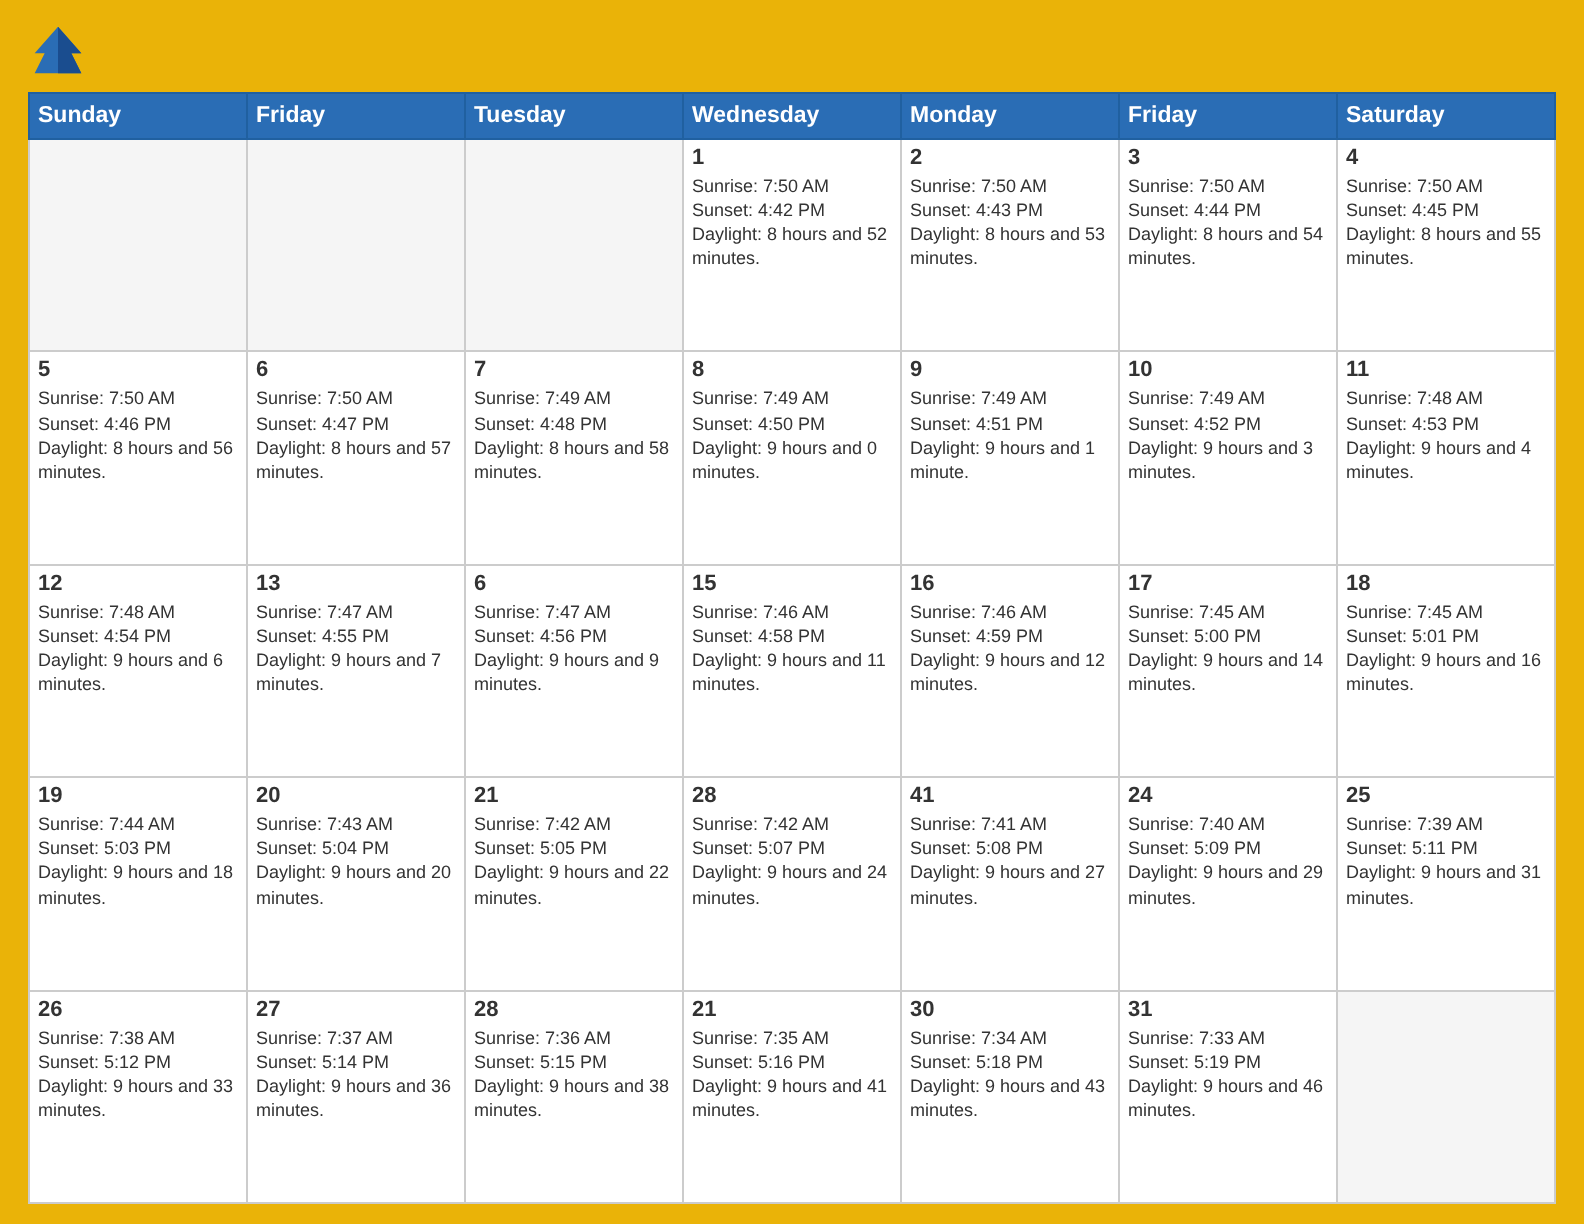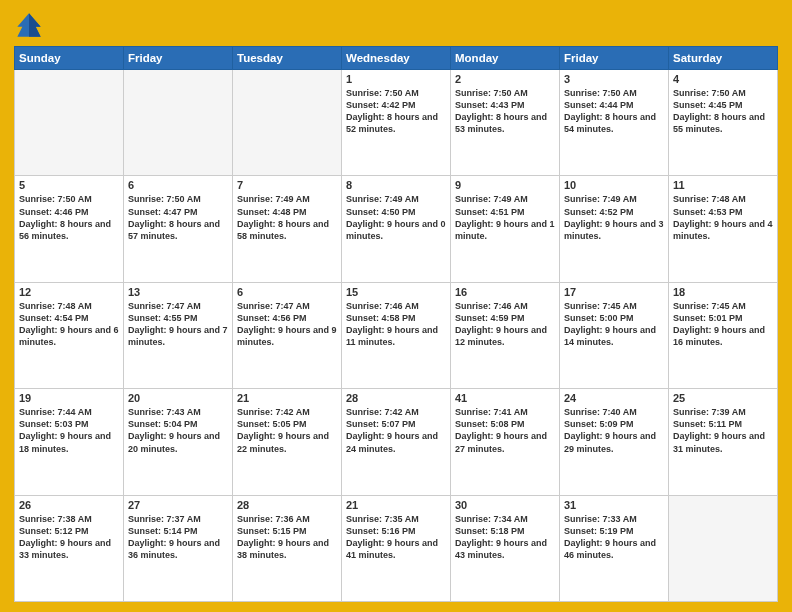--- a/index.html
+++ b/index.html
@@ -87,21 +87,20 @@
     .day-num {
       font-size: 11px;
       font-weight: bold;
       display: block;
       margin-bottom: 2px;
     }
     .day-info {
       font-size: 9px;
       line-height: 1.35;
       color: #333;
-      font-weight: bold;
     }
   </style>
 </head>
 <body>
 
 <div class="page">
   <div class="header">
     <div class="logo">
       <svg class="logo-icon" viewBox="0 0 36 36">
         <polygon points="18,4 32,20 26,20 32,32 4,32 10,20 4,20" fill="#2a6db5"></polygon>

